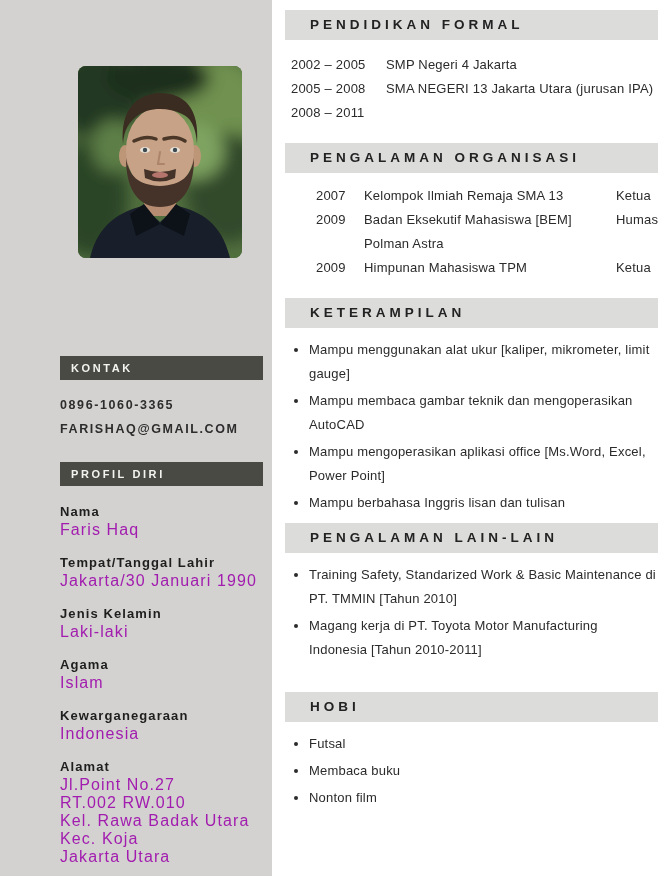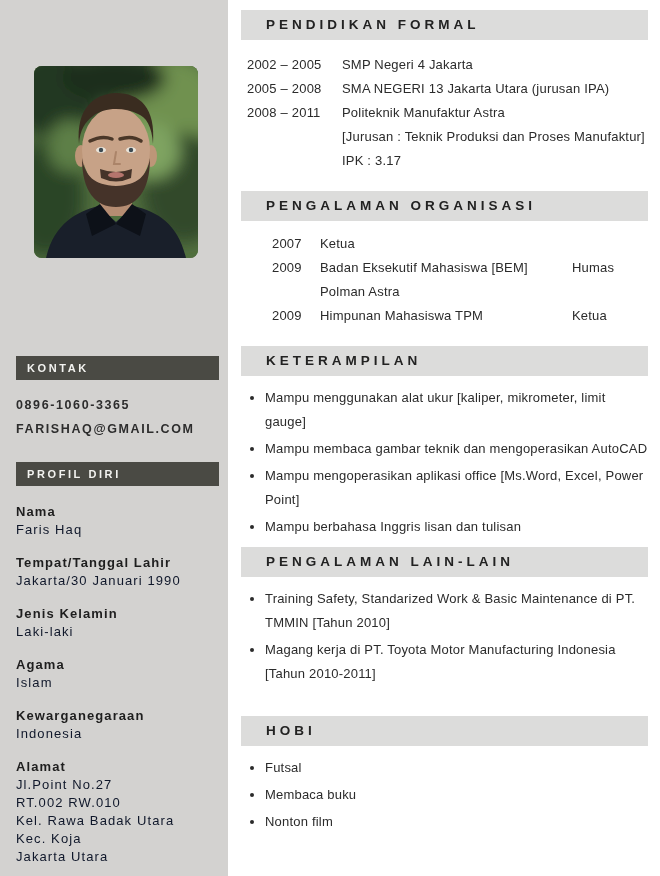--- a/index.html
+++ b/index.html
@@ -5,21 +5,21 @@
   html, body { margin: 0; padding: 0; }
   body {
     width: 660px; height: 876px; overflow: hidden;
     background: #ffffff;
     font-family: "Liberation Sans", sans-serif;
     -webkit-font-smoothing: antialiased;
   }
   .page { display: flex; width: 660px; height: 876px; }
 
   
-  .sidebar { width: 228px; min-width: 228px; background: #d3d2d0; }
+  .sidebar { width: 228px; min-width: 228px; background: #d3d2d0; padding-left: 44px; }
   .photo-frame {
     width: 164px; height: 192px;
     margin: 66px 0 0 34px;
     border-radius: 8px; overflow: hidden;
     background: #52703f;
   }
   .photo-frame svg { display: block; }
   .side-bar-title {
     margin-left: 16px; width: 203px; box-sizing: border-box;
     background: #4a4a44; color: #f3f3f0;
@@ -33,21 +33,21 @@
   }
   .contact-line { white-space: nowrap; }
   .profil-bar { margin-top: 21px; }
   .profile-fields { margin: 17px 8px 0 16px; }
   .field { margin-bottom: 15px; }
   .field-label {
     font-weight: bold; font-size: 13px; letter-spacing: 1.1px;
     color: #1e1e1e; line-height: 18px;
   }
   .field-value {
-    font-size: 13px; letter-spacing: 1.1px; color: #0f172a; line-height: 18px;
+    font-size: 16px; letter-spacing: 1.1px; color: #a21caf; line-height: 18px;
   }
   .field-value span { display: block; }
 
   
   .main { flex: 1; background: #ffffff; color: #2b2b2b; padding: 10px 12px 0 13px; box-sizing: border-box; border-radius: 25px; }
   .section-title {
     background: #dcdcdb; color: #222222;
     font-size: 13.5px; font-weight: bold; letter-spacing: 4px;
     line-height: 16px; padding: 7px 0 7px 25px;
   }
@@ -169,34 +169,30 @@
         <div class="edu-row">
           <div class="edu-period">2002 – 2005</div>
           <div class="edu-desc">SMP Negeri 4 Jakarta</div>
         </div>
         <div class="edu-row">
           <div class="edu-period">2005 – 2008</div>
           <div class="edu-desc">SMA NEGERI 13 Jakarta Utara (jurusan IPA)</div>
         </div>
         <div class="edu-row">
           <div class="edu-period">2008 – 2011</div>
-          <div class="edu-desc">
-            <div>Politeknik Manufaktur Astra</div>
-            <div>[Jurusan : Teknik Produksi dan Proses Manufaktur]</div>
-            <div>IPK : 3.17</div>
-          </div>
         </div>
       </div>
     </section>
 
     <section>
       <div class="section-title">PENGALAMAN ORGANISASI</div>
       <div class="org-rows body-text">
         <div class="org-row">
           <div class="org-year">2007</div>
+          <div class="org-name">Kelompok Ilmiah Remaja SMA 13</div>
           <div class="org-role">Ketua</div>
         </div>
         <div class="org-row">
           <div class="org-year">2009</div>
           <div class="org-name">Badan Eksekutif Mahasiswa [BEM] Polman Astra</div>
           <div class="org-role">Humas</div>
         </div>
         <div class="org-row">
           <div class="org-year">2009</div>
           <div class="org-name">Himpunan Mahasiswa TPM</div>

